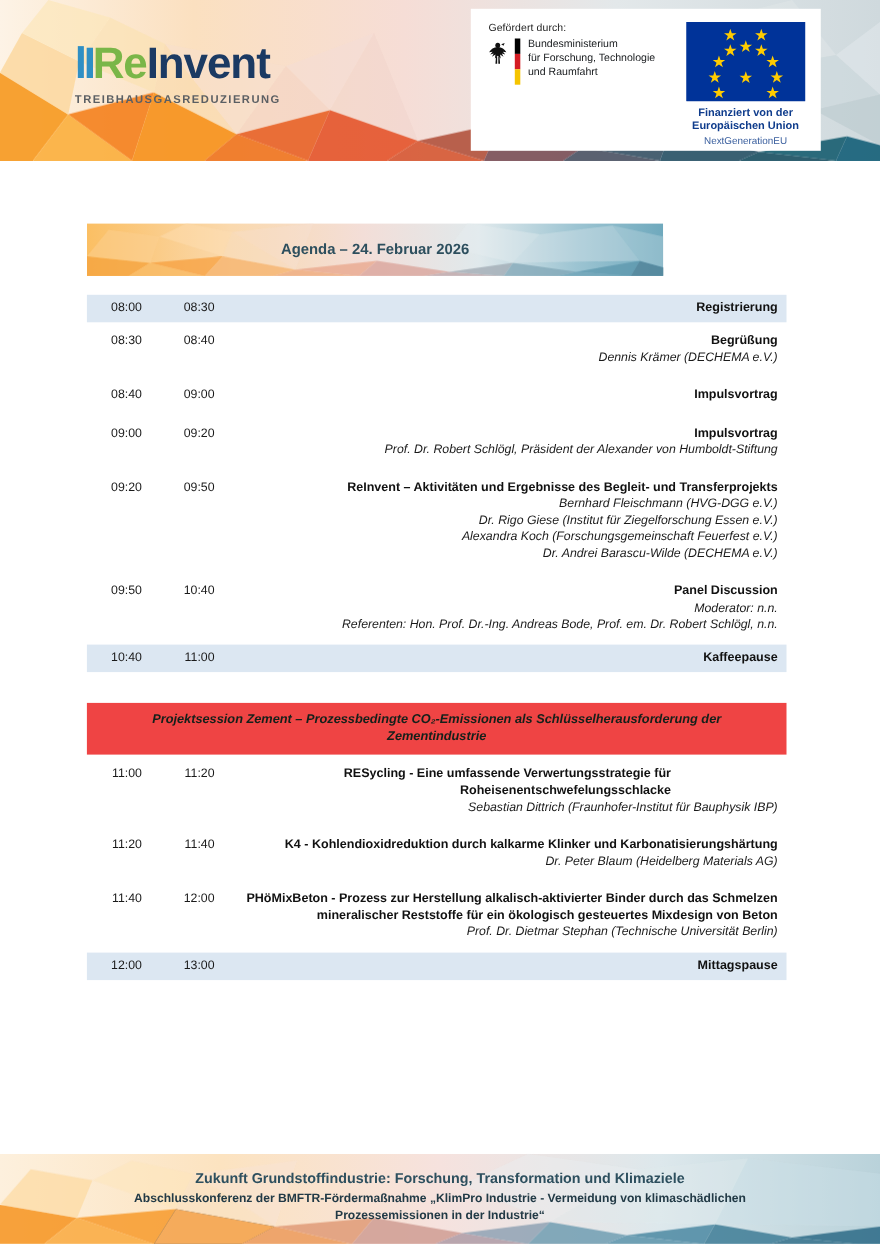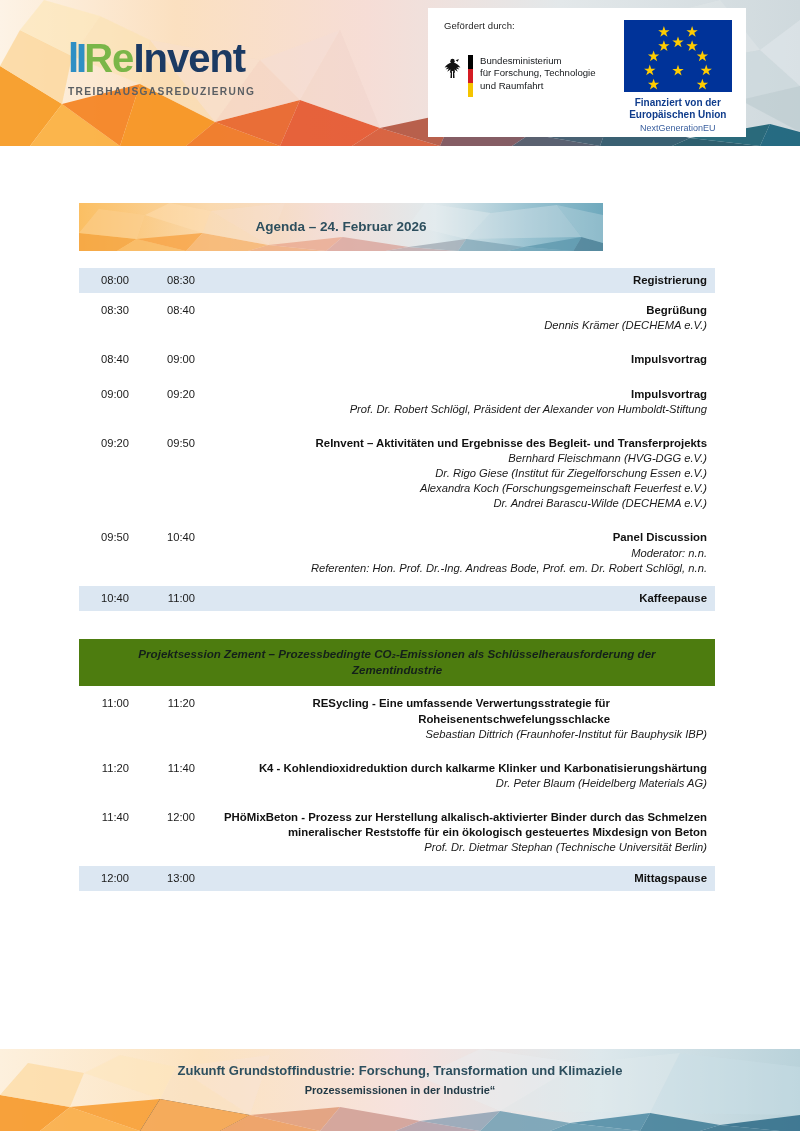--- a/index.html
+++ b/index.html
@@ -39,21 +39,21 @@
     box-sizing: border-box;
     padding: 12px 14px 8px 14px;
     display: flex;
     flex-direction: row;
     align-items: flex-start;
   }
   .bmbf-block { width: 176px; }
   .foerder-label {
     font-size: 9.5px;
     color: #1c1c1c;
-    margin: 0 0 24px 2px;
+    margin: 0 0 4px 2px;
     letter-spacing: .1px;
   }
   .bmbf-row { display: flex; align-items: flex-start; }
   .eagle {
     width: 21px; height: 26px;
     margin-right: 5px;
     flex: none;
   }
   .flag-bar { width: 5px; margin-right: 7px; flex: none; }
   .flag-bar span { display: block; height: 14px; }
@@ -171,21 +171,21 @@
     font-size: 11.2px;
     font-style: italic;
     color: #1a1a1a;
     line-height: 1.35;
   }
   .gap { height: 9px; }
   .gap-sm { height: 5px; }
 
   
   .session-head {
-    background: #4d7c0f;
+    background: #ef4444;
     text-align: center;
     padding: 7px 28px 8px 28px;
     box-sizing: border-box;
     font-size: 11.6px;
     font-weight: bold;
     font-style: italic;
     color: #14201a;
     line-height: 1.4;
   }
 
@@ -513,15 +513,16 @@
       <polygon points="480,0 580,14 500,62 420,28" fill="#eaf0f2" opacity=".5"></polygon>
       <polygon points="580,14 680,4 650,64 500,62" fill="#dfeaee" opacity=".45"></polygon>
       <polygon points="680,4 800,18 800,66 650,64" fill="#cbe0e7" opacity=".45"></polygon>
     </g>
   </svg>
 </div>
 
 <div id="footer-text">
   <div class="footer-main">Zukunft Grundstoffindustrie: Forschung, Transformation und Klimaziele</div>
   <div class="footer-sub">
+    <div>Abschlusskonferenz der BMFTR-Fördermaßnahme „KlimPro Industrie - Vermeidung von klimaschädlichen</div>
     <div>Prozessemissionen in der Industrie“</div>
   </div>
 </div>
 
 </body></html>

